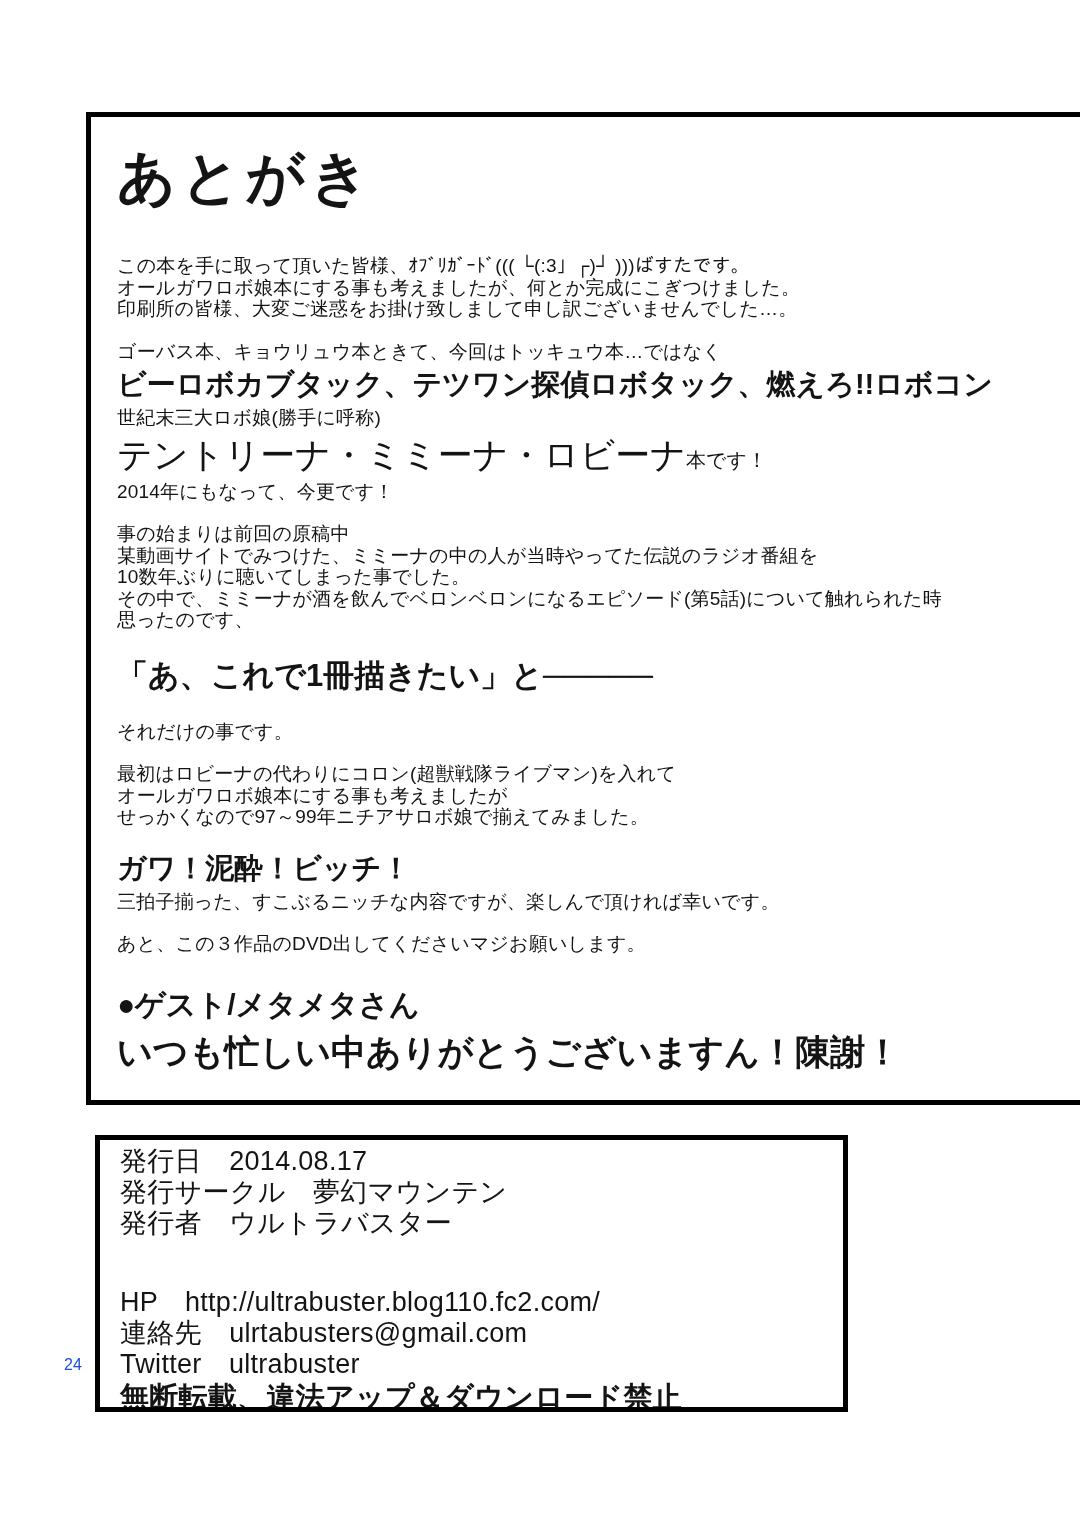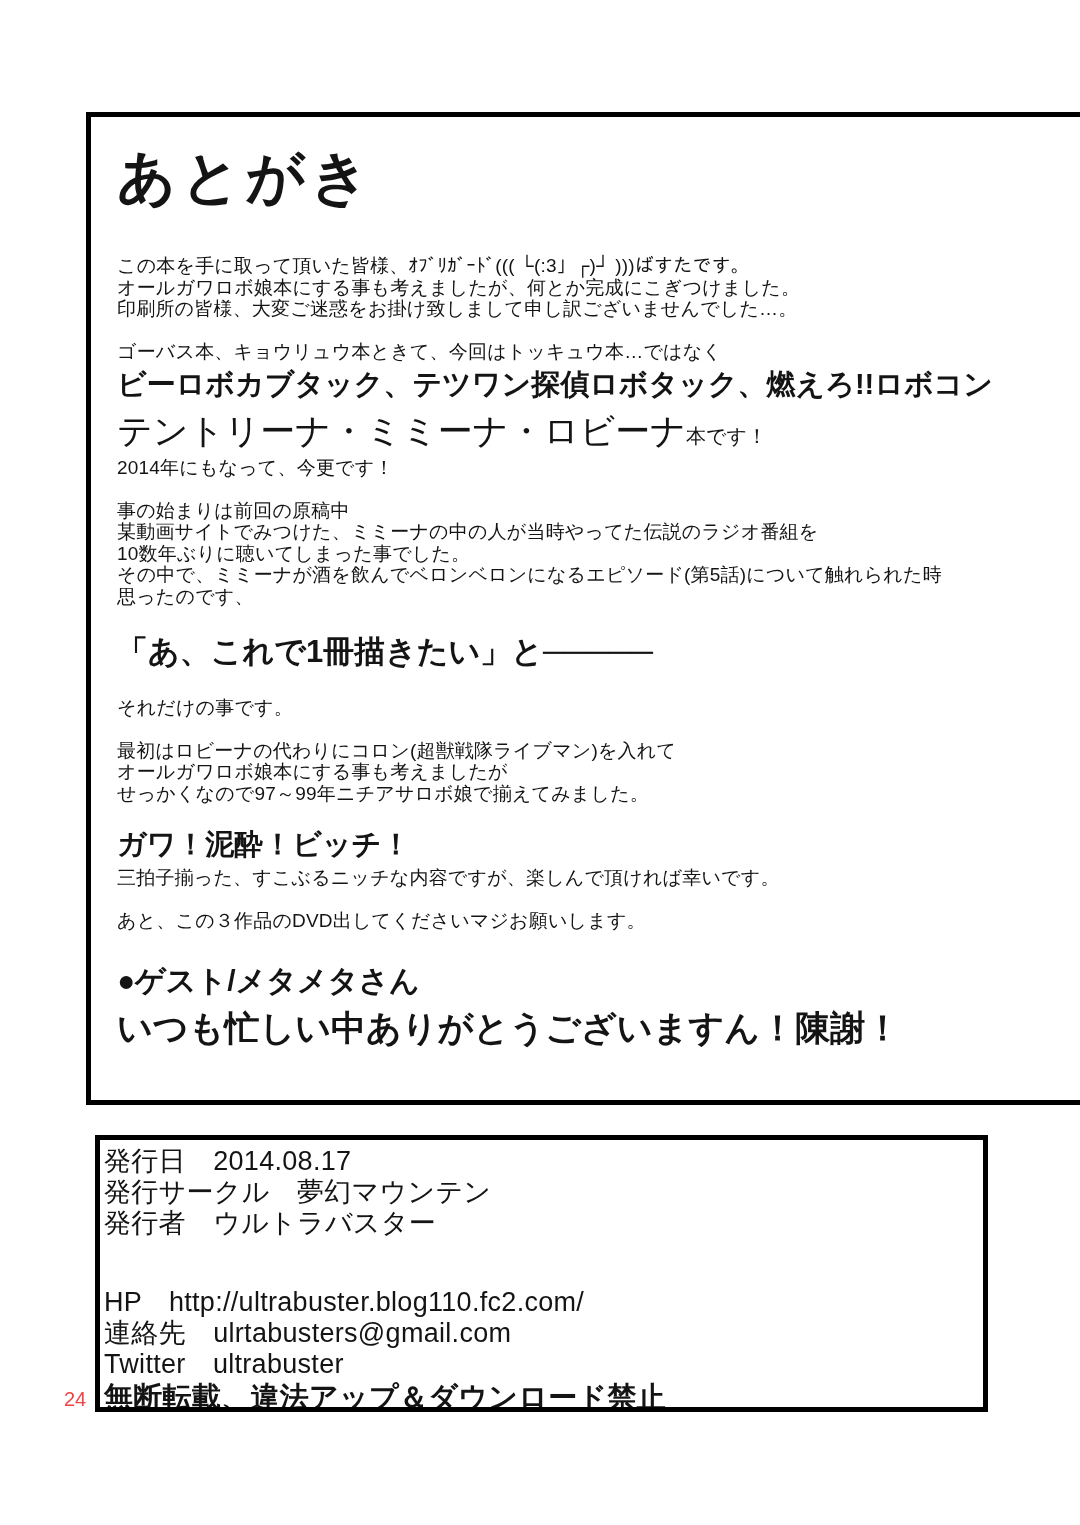--- a/index.html
+++ b/index.html
@@ -13,21 +13,21 @@
     overflow: hidden;
     margin: 0 auto;
   }
   .box {
     position: absolute;
     border: 5px solid #000;
     box-sizing: border-box;
     background: #fff;
   }
   .main-box  { left: 86px;  top: 112px;  width: 1015px; height: 993px; padding: 14px 26px; overflow: hidden; }
-  .colophon-box { left: 95px; top: 1135px; width: 893px; height: 277px; padding: 6px 4px; overflow: hidden; }
+  .colophon-box { left: 95px; top: 1135px; width: 753px; height: 277px; padding: 6px 20px; overflow: hidden; }
 
   .title { font-size: 58px; font-weight: 600; margin: 8px 0 38px 0; letter-spacing: 5px; }
 
   .body {
     font-size: 19px;
     line-height: 21.5px;
     margin: 0 0 21px 0;
     white-space: pre-line;
     letter-spacing: 0.2px;
   }
@@ -43,43 +43,44 @@
   .guest-h   { font-size: 30px; font-weight: 600; margin: 30px 0 3px 0; }
   .guest-t   { font-size: 35px; font-weight: 600; margin: 0; }
 
   .colo { font-size: 27px; line-height: 31px; margin: 0; white-space: pre-line; letter-spacing: 0.3px; }
   .contact { margin-top: 48px; }
   .notice  { font-size: 29px; font-weight: 700; line-height: 34px; }
 
   .page-num {
     position: absolute;
     left: 64px;
-    top: 1388px;
-    font-size: 20px;
-    color: #ef4444;
+    top: 1356px;
+    font-size: 16px;
+    color: #1d4ed8;
   }
 </style>
 </head>
 <body>
 
 <div class="sheet">
 
   <div class="page-num">24</div>
 
   <section class="box main-box">
     <h1 class="title">あとがき</h1>
 
     <p class="body">この本を手に取って頂いた皆様、ｵﾌﾞﾘｶﾞｰﾄﾞ((( └(:3」┌)┘ )))ばすたです。
 オールガワロボ娘本にする事も考えましたが、何とか完成にこぎつけました。
 印刷所の皆様、大変ご迷惑をお掛け致しまして申し訳ございませんでした…。</p>
 
     <p class="body tight">ゴーバス本、キョウリュウ本ときて、今回はトッキュウ本…ではなく</p>
 
     <p class="big-line"><span class="big">ビーロボカブタック、テツワン探偵ロボタック、燃えろ!!ロボコン</span></p>
 
+    <p class="body tight">世紀末三大ロボ娘(勝手に呼称)</p>
 
     <p class="big-line"><span class="bigger">テントリーナ・ミミーナ・ロビーナ</span><span class="mid">本です！</span></p>
 
     <p class="body">2014年にもなって、今更です！</p>
 
     <p class="body">事の始まりは前回の原稿中
 某動画サイトでみつけた、ミミーナの中の人が当時やってた伝説のラジオ番組を
 10数年ぶりに聴いてしまった事でした。
 その中で、ミミーナが酒を飲んでベロンベロンになるエピソード(第5話)について触れられた時
 思ったのです、</p>

